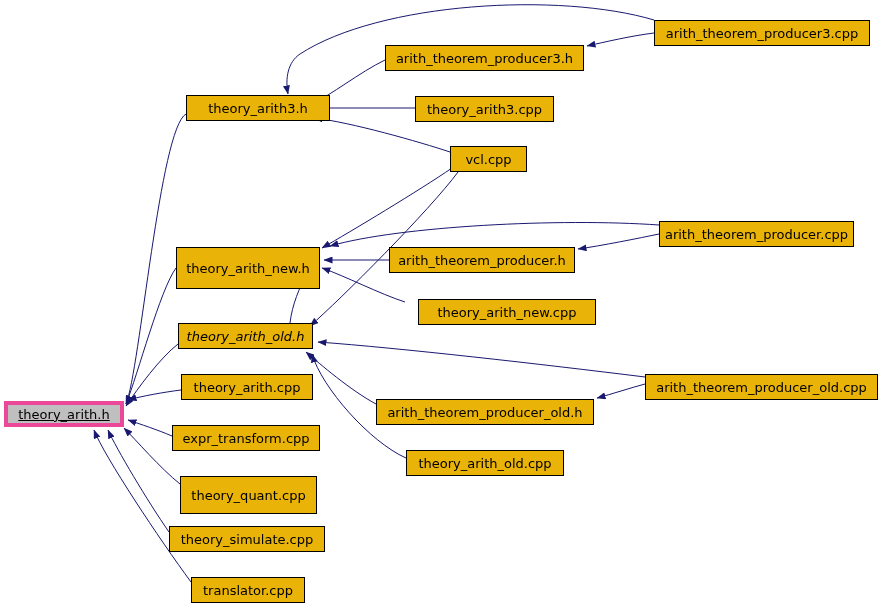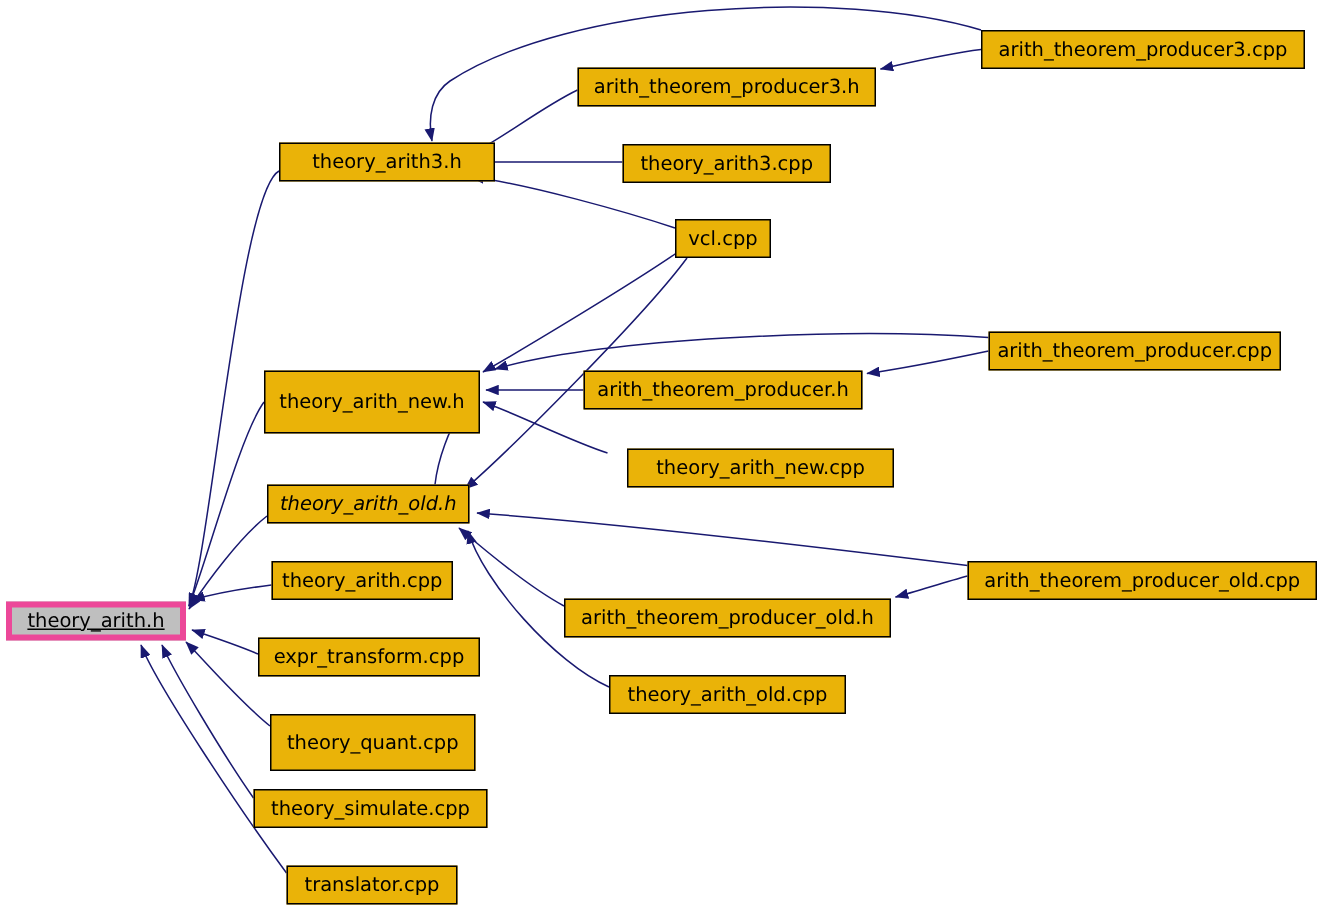--- a/index.html
+++ b/index.html
@@ -82,27 +82,27 @@
         <path d="M191,582 C160,540 104,456 94,430" fill="none" stroke="#191970" stroke-width="1" marker-end="url(#arrowhead)"></path>
       </g>
   </svg>
 
   <div id="nodes">
       <div class="node highlight" style="left: 4px; top: 401px; width: 120px; height: 26px;">theory_arith.h</div>
       <div class="node" style="left: 186px; top: 95px; width: 144px; height: 26px;">theory_arith3.h</div>
       <div class="node" style="left: 385px; top: 45px; width: 199px; height: 26px;">arith_theorem_producer3.h</div>
       <div class="node" style="left: 654px; top: 20px; width: 216px; height: 26px;">arith_theorem_producer3.cpp</div>
       <div class="node" style="left: 415px; top: 96px; width: 139px; height: 26px;">theory_arith3.cpp</div>
-      <div class="node" style="left: 450px; top: 146px; width: 64px; height: 26px; text-align: right;">vcl.cpp</div>
+      <div class="node" style="left: 450px; top: 146px; width: 77px; height: 26px; text-align: right;">vcl.cpp</div>
       <div class="node" style="left: 176px; top: 247px; width: 144px; height: 42px;">theory_arith_new.h</div>
       <div class="node" style="left: 389px; top: 247px; width: 186px; height: 26px;">arith_theorem_producer.h</div>
       <div class="node" style="left: 659px; top: 221px; width: 195px; height: 26px;">arith_theorem_producer.cpp</div>
       <div class="node" style="left: 418px; top: 299px; width: 178px; height: 26px;">theory_arith_new.cpp</div>
       <div class="node" style="left: 178px; top: 323px; width: 135px; height: 26px; font-style: italic;">theory_arith_old.h</div>
-      <div class="node" style="left: 181px; top: 374px; width: 121px; height: 26px;">theory_arith.cpp</div>
+      <div class="node" style="left: 181px; top: 374px; width: 132px; height: 26px;">theory_arith.cpp</div>
       <div class="node" style="left: 376px; top: 399px; width: 218px; height: 26px;">arith_theorem_producer_old.h</div>
       <div class="node" style="left: 645px; top: 374px; width: 233px; height: 26px;">arith_theorem_producer_old.cpp</div>
       <div class="node" style="left: 172px; top: 425px; width: 148px; height: 26px;">expr_transform.cpp</div>
       <div class="node" style="left: 406px; top: 450px; width: 158px; height: 26px;">theory_arith_old.cpp</div>
       <div class="node" style="left: 180px; top: 476px; width: 137px; height: 38px;">theory_quant.cpp</div>
       <div class="node" style="left: 169px; top: 526px; width: 156px; height: 26px;">theory_simulate.cpp</div>
       <div class="node" style="left: 191px; top: 577px; width: 114px; height: 26px;">translator.cpp</div>
     </div>
 
 </div>

